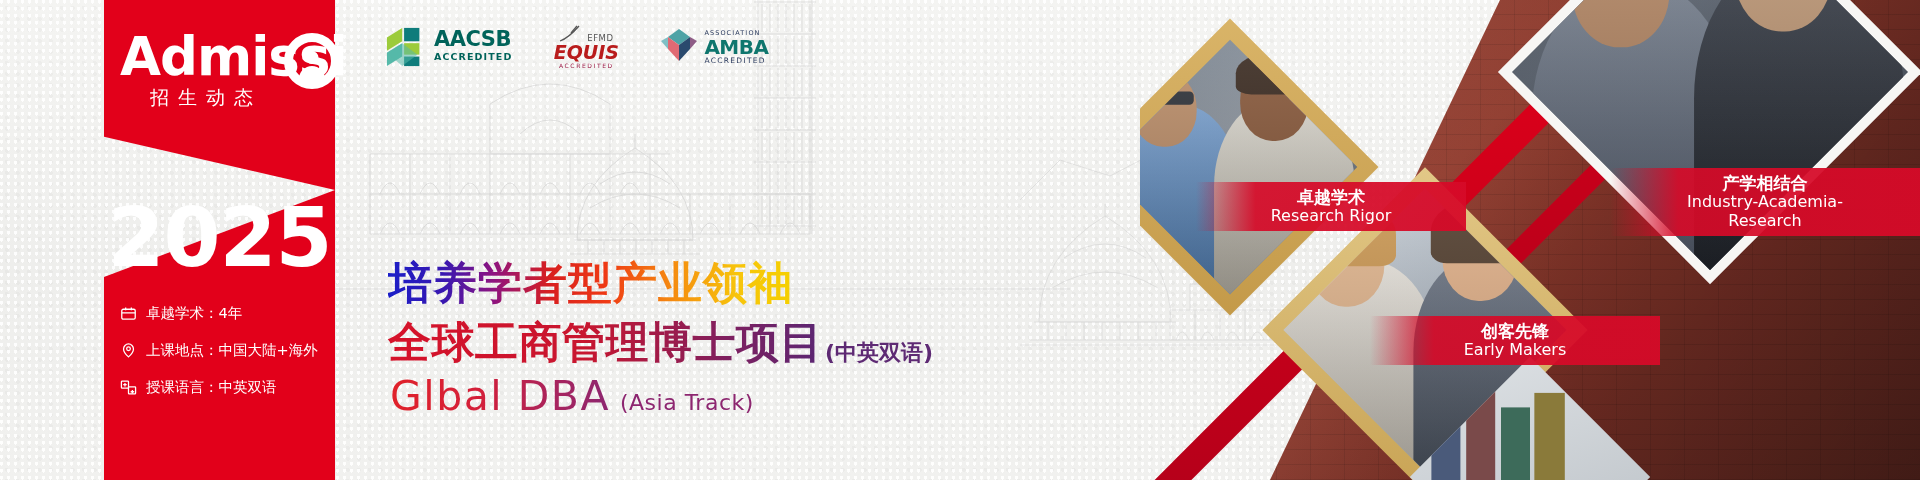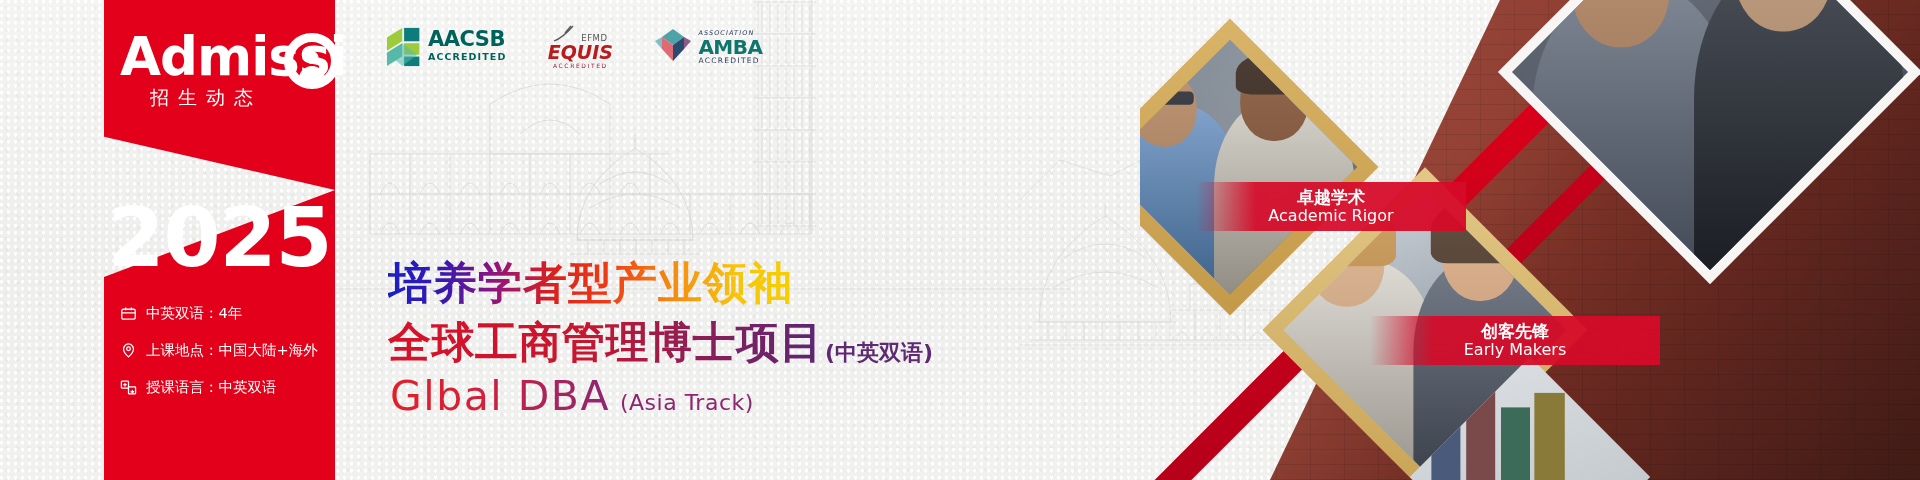--- a/index.html
+++ b/index.html
@@ -84,33 +84,33 @@
     z-index:6;
   }
 
   .info-list { position:absolute; left:120px; top:295px; width:220px; z-index:6; }
   .info-row { display:flex; align-items:center; gap:9px; height:37px; color:#fff; }
   .info-row .ico { width:17px; height:17px; flex:0 0 17px; }
   .info-row .txt { font-size:14.5px; font-family:"DejaVu Sans", sans-serif; white-space:nowrap;}
 
   
   .accred { position:absolute; left:385px; top:25px; display:flex; align-items:center; gap:38px; z-index:4; }
-  .logo-aacsb { display:flex; align-items:center; gap:1px; }
+  .logo-aacsb { display:flex; align-items:center; gap:7px; }
   .aacsb-mark { width:42px; height:42px; position:relative; }
   .aacsb-txt .t1 { font-size:21px; font-weight:bold; color:#00635a; letter-spacing:-.5px; line-height:1; font-family:"DejaVu Sans", sans-serif;}
   .aacsb-txt .t2 { font-size:9.5px; font-weight:bold; color:#00635a; letter-spacing:1.1px; line-height:1.5; font-family:"DejaVu Sans", sans-serif;}
 
   .logo-equis { text-align:center; position:relative; width:72px; }
   .equis-efmd { font-size:8.5px; color:#555; letter-spacing:.5px; font-family:"DejaVu Sans", sans-serif; }
   .equis-t { font-size:19px; font-weight:bold; font-style:italic; color:#b91c1c; line-height:1; font-family:"DejaVu Sans", sans-serif;}
   .equis-s { font-size:6px; color:#9b1b45; letter-spacing:1.6px; font-family:"DejaVu Sans", sans-serif;}
 
   .logo-amba { display:flex; align-items:center; gap:6px; }
   .amba-txt { line-height:1; }
-  .amba-t1 { font-size:6.5px; color:#2a3a5e; letter-spacing:1.1px; font-family:"DejaVu Sans", sans-serif;font-style:italic;}
+  .amba-t1 { font-size:6.5px; color:#2a3a5e; letter-spacing:1.1px; font-family:"DejaVu Sans", sans-serif;}
   .amba-t2 { font-size:20px; color:#0f766e; font-weight:bold; letter-spacing:-.5px; line-height:1; font-family:"DejaVu Sans", sans-serif;}
   .amba-t3 { font-size:7.5px; color:#2a3a5e; letter-spacing:1.3px; font-family:"DejaVu Sans", sans-serif;}
 
   .headline {
     position:absolute; left:388px; top:254px; z-index:5;
     font-size:44px; font-weight:bold; letter-spacing:1px;
     font-family:Liberation Serif, serif;
     background:linear-gradient(90deg,#1a1ec8 0%,#3a18b0 14%,#8e1480 26%,#d81f1f 40%,#ef3a14 54%,#f58a10 70%,#f7c40c 86%,#f5d000 100%);
     -webkit-background-clip:text; background-clip:text; color:transparent;
     -webkit-text-fill-color:transparent;
@@ -260,21 +260,21 @@
     <div class="year">2025</div>
 
     <div class="info-list">
       <div class="info-row">
         <span class="ico">
           <svg viewBox="0 0 24 24" fill="none" stroke="#fff" stroke-width="1.8">
             <rect x="2.5" y="6" width="19" height="14" rx="2"></rect>
             <path d="M2.5 11h19M8 3.5v4M16 3.5v4"></path>
           </svg>
         </span>
-        <span class="txt">中英双语：4年</span>
+        <span class="txt">卓越学术：4年</span>
       </div>
       <div class="info-row">
         <span class="ico">
           <svg viewBox="0 0 24 24" fill="none" stroke="#fff" stroke-width="1.8">
             <path d="M12 21s7-6.2 7-11.2A7 7 0 0 0 5 9.8C5 14.8 12 21 12 21z"></path>
             <circle cx="12" cy="9.6" r="2.6"></circle>
           </svg>
         </span>
         <span class="txt">上课地点：中国大陆+海外</span>
       </div>
@@ -366,37 +366,42 @@
 
         <div style="position:absolute;left:6%;bottom:0;width:50%;height:72%;background:linear-gradient(180deg,#7d8796,#596273);border-radius:46% 46% 0 0;"></div>
         <div style="position:absolute;left:16%;top:16%;width:24%;height:28%;background:#b98a66;border-radius:48%;"></div>
 
         <div style="position:absolute;left:46%;bottom:0;width:52%;height:78%;background:linear-gradient(180deg,#3c424d,#23272e);border-radius:44% 44% 0 0;"></div>
         <div style="position:absolute;left:56%;top:12%;width:24%;height:28%;background:#c39b78;border-radius:48%;"></div>
 
         <div style="position:absolute;inset:0;background:linear-gradient(180deg,rgba(255,255,255,.12),rgba(0,0,0,.25));"></div>
       </div>
     </div>
+    <div class="label" style="left:470px; top:168px; width:310px;">
+      <div class="cn">产学相结合</div>
+      <div class="en">Industry-Academia-</div>
+      <div class="en">Research</div>
+    </div>
 
     <div class="frame" style="left:-15px; top:62px; width:210px; height:210px; background:linear-gradient(135deg,#d9b468,#c49a49);"></div>
     <div class="dia" style="left:0px; top:77px; width:180px; height:180px;">
       <div class="inner">
         <div class="ph" style="background:linear-gradient(150deg,#6f7a86 0%,#8d959f 40%,#4c545e 100%);"></div>
         <div style="position:absolute;left:2%;bottom:0;width:52%;height:74%;background:linear-gradient(180deg,#7fa6d4,#4f7cb0);border-radius:44% 44% 0 0;"></div>
         <div style="position:absolute;left:13%;top:14%;width:24%;height:28%;background:#bd8f6a;border-radius:48%;"></div>
         <div style="position:absolute;left:14%;top:21%;width:22%;height:5%;background:#2e3239;border-radius:3px;"></div>
         <div style="position:absolute;left:44%;bottom:0;width:54%;height:76%;background:linear-gradient(180deg,#e0ddd4,#b9b4a8);border-radius:44% 44% 0 0;"></div>
         <div style="position:absolute;left:54%;top:10%;width:26%;height:30%;background:#8a5a3c;border-radius:48%;"></div>
         <div style="position:absolute;left:52%;top:6%;width:30%;height:16%;background:#3a2a20;border-radius:50% 50% 20% 20%;"></div>
         <div style="position:absolute;inset:0;background:linear-gradient(180deg,rgba(255,255,255,.10),rgba(0,0,0,.22));"></div>
       </div>
     </div>
     <div class="label" style="left:56px; top:182px; width:270px;">
       <div class="cn">卓越学术</div>
-      <div class="en">Academic Rigor</div>
+      <div class="en">Research Rigor</div>
     </div>
 
     <div class="frame" style="left:170px; top:215px; width:230px; height:230px; background:linear-gradient(135deg,#e2c887,#c9a455);"></div>
     <div class="dia" style="left:185px; top:230px; width:200px; height:200px;">
       <div class="inner">
         <div class="ph" style="background:linear-gradient(150deg,#cfd6dd 0%,#aeb7c1 45%,#7d8691 100%);"></div>
         <div style="position:absolute;left:0%;bottom:0;width:54%;height:74%;background:linear-gradient(180deg,#e7e3dc,#bdb8ae);border-radius:44% 44% 0 0;"></div>
         <div style="position:absolute;left:10%;top:12%;width:26%;height:30%;background:#e0b48c;border-radius:48%;"></div>
         <div style="position:absolute;left:6%;top:6%;width:34%;height:22%;background:#c9954f;border-radius:52% 52% 18% 18%;"></div>
         <div style="position:absolute;left:46%;bottom:0;width:54%;height:76%;background:linear-gradient(180deg,#6d7685,#49515d);border-radius:44% 44% 0 0;"></div>

